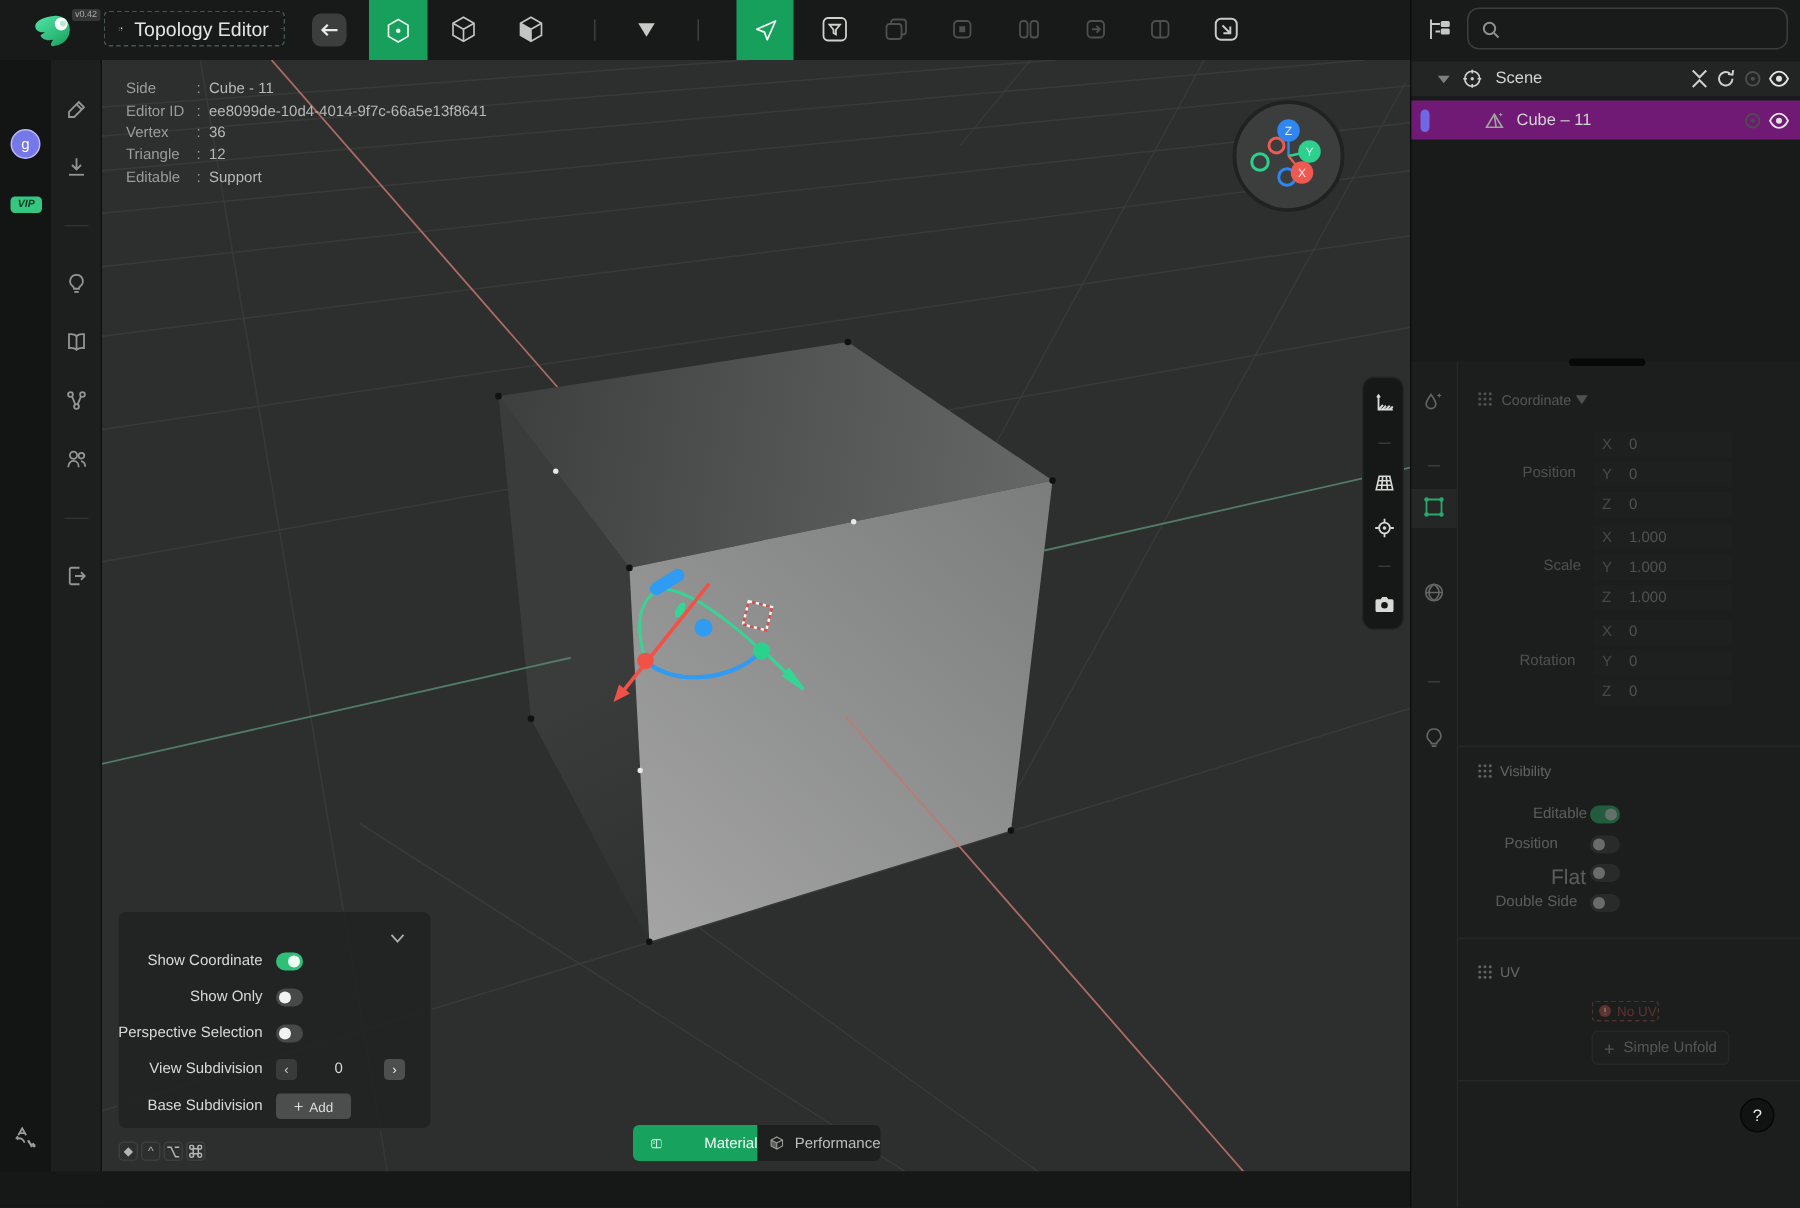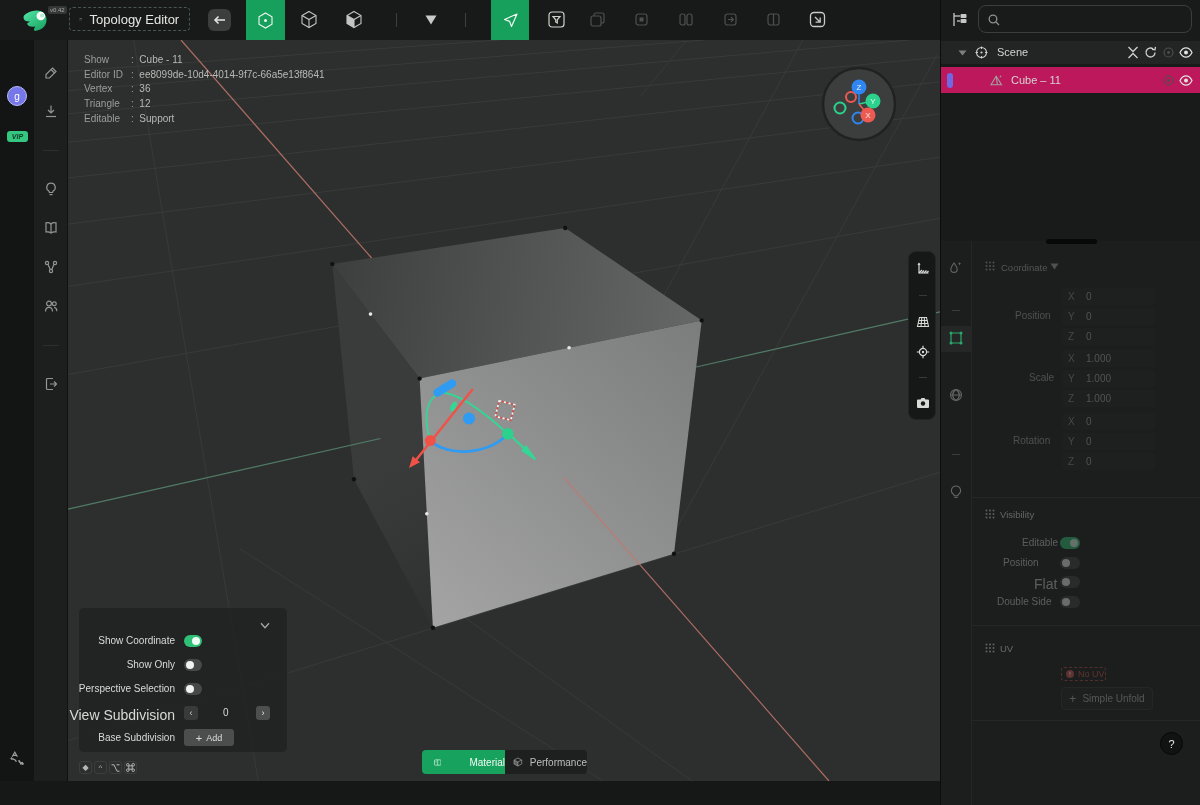--- a/index.html
+++ b/index.html
@@ -212,21 +212,21 @@
   <circle cx="109.8" cy="63.9" r="5.8" fill="#2bd18d" stroke="none"></circle>
   <circle cx="71" cy="48.5" r="6" fill="#2f9bf2" stroke="none"></circle>
   <ellipse cx="55.5" cy="36.5" rx="2.7" ry="5.5" fill="#35d695" stroke="none" transform="rotate(28 55.5 36.5)"></ellipse>
   <g transform="rotate(14 107 40.5)">
     <rect x="99" y="32.5" width="16" height="16" stroke="#ffffff" stroke-width="1.6" stroke-dasharray="2.2 2.6" opacity="0.9"></rect>
     <rect x="99" y="32.5" width="16" height="16" stroke="#e04a44" stroke-width="1.6" stroke-dasharray="2.2 2.6" stroke-dashoffset="2.4"></rect>
   </g>
 </svg>
 
 <div class="abs" style="left:16px;top:13px;font-size:10px;line-height:14.7px;color:#9b9d9b">
-<div style="white-space:nowrap"><span style="display:inline-block;width:47px">Show</span>:&nbsp;&nbsp;<span style="color:#b7b9b7">Cube - 11</span></div>
+<div style="white-space:nowrap"><span style="display:inline-block;width:47px">Side</span>:&nbsp;&nbsp;<span style="color:#b7b9b7">Cube - 11</span></div>
 <div style="white-space:nowrap"><span style="display:inline-block;width:47px">Editor ID</span>:&nbsp;&nbsp;<span style="color:#b7b9b7">ee8099de-10d4-4014-9f7c-66a5e13f8641</span></div>
 <div style="white-space:nowrap"><span style="display:inline-block;width:47px">Vertex</span>:&nbsp;&nbsp;<span style="color:#b7b9b7">36</span></div>
 <div style="white-space:nowrap"><span style="display:inline-block;width:47px">Triangle</span>:&nbsp;&nbsp;<span style="color:#b7b9b7">12</span></div>
 <div style="white-space:nowrap"><span style="display:inline-block;width:47px">Editable</span>:&nbsp;&nbsp;<span style="color:#b7b9b7">Support</span></div>
 </div>
 
 <svg class="abs" style="left:753px;top:26px" width="76" height="76" viewBox="0 0 76 76">
   <circle cx="38" cy="38" r="36" fill="#3b3e3c" stroke="#202221" stroke-width="2.5"></circle>
   <path d="M38 38 L38 21" stroke="#2f86f0" stroke-width="1.6"></path>
   <path d="M38 38 L52 35" stroke="#2bd18d" stroke-width="1.6"></path>
@@ -274,21 +274,21 @@
           <div class="abs" style="right:2px;top:2px;width:8px;height:8px;border-radius:50%;background:#eefcf5"></div>
         </div>
   <div class="abs" style="right:112px;top:51px;color:#d8dad8;font-size:10px;white-space:nowrap">Show Only</div>
   <div class="abs" style="left:105px;top:51px;width:18px;height:12px;border-radius:6px;background:#474948">
           <div class="abs" style="left:2px;top:2px;width:8px;height:8px;border-radius:50%;background:#f2f2f2"></div>
         </div>
   <div class="abs" style="right:112px;top:75px;color:#d8dad8;font-size:10px;white-space:nowrap">Perspective Selection</div>
   <div class="abs" style="left:105px;top:75px;width:18px;height:12px;border-radius:6px;background:#474948">
           <div class="abs" style="left:2px;top:2px;width:8px;height:8px;border-radius:50%;background:#f2f2f2"></div>
         </div>
-  <div class="abs" style="right:112px;top:99px;color:#d8dad8;font-size:14px;white-space:nowrap">View Subdivision</div>
+  <div class="abs" style="right:112px;top:99px;color:#d8dad8;font-size:10px;white-space:nowrap">View Subdivision</div>
   <div class="abs" style="left:105px;top:98px;width:14px;height:14px;background:#383b39;border-radius:3px;color:#c9cbc9;font-size:9px;display:flex;align-items:center;justify-content:center">‹</div>
   <div class="abs" style="left:144px;top:99px;color:#d8dad8;font-size:10px;white-space:nowrap">0</div>
   <div class="abs" style="left:177px;top:98px;width:14px;height:14px;background:#4c4f4d;border-radius:3px;color:#e8eae8;font-size:9px;display:flex;align-items:center;justify-content:center">›</div>
   <div class="abs" style="right:112px;top:124px;color:#d8dad8;font-size:10px;white-space:nowrap">Base Subdivision</div>
   <div class="abs" style="left:105px;top:121px;width:50px;height:17px;background:#4b4e4c;border-radius:3px;color:#dcdedc;font-size:9px;display:flex;align-items:center;justify-content:center"><span style="font-size:11px;margin-right:4px;font-weight:300">+</span>Add</div>
 </div>
 
 <div class="abs" style="left:11px;top:721px;width:13px;height:13px;border:1px solid #3b3e3c;border-radius:3px;color:#b4b6b4;font-size:8px;display:flex;align-items:center;justify-content:center">◆</div>
 <div class="abs" style="left:26px;top:721px;width:13px;height:13px;border:1px solid #3b3e3c;border-radius:3px;color:#b4b6b4;font-size:8px;display:flex;align-items:center;justify-content:center">^</div>
 <div class="abs" style="left:41px;top:721px;width:13px;height:13px;border:1px solid #3b3e3c;border-radius:3px;display:flex;align-items:center;justify-content:center">
@@ -362,21 +362,21 @@
     <svg class="abs" style="left:221px;top:5px" width="13" height="13" viewBox="0 0 13 13" fill="none" stroke="#4c4e4c" stroke-width="1.2">
           <circle cx="6.5" cy="6.5" r="4.5"></circle>
           <circle cx="6.5" cy="6.5" r="1.4" fill="#4c4e4c" stroke="none"></circle>
         </svg>
     <svg class="abs" style="left:238px;top:6px" width="14" height="11" viewBox="0 0 14 11" fill="none" stroke="#e2e4e2" stroke-width="1.2">
           <path d="M1 5.5 C2.5 2.4 4.6 0.8 7 0.8 S11.5 2.4 13 5.5 C11.5 8.6 9.4 10.2 7 10.2 S2.5 8.6 1 5.5 Z"></path>
           <circle cx="7" cy="5.5" r="2" fill="#e2e4e2" stroke="none"></circle>
         </svg>
   </div>
 
-  <div class="abs" style="left:0;top:67px;width:260px;height:26px;background:#be185d">
+  <div class="abs" style="left:0;top:67px;width:260px;height:26px;background:#701a75">
     <div class="abs" style="left:6px;top:6px;width:6px;height:15px;background:#6f68e2;border-radius:3px"></div>
     <svg class="abs" style="left:49px;top:7px" width="13" height="13" viewBox="0 0 13 13" fill="none" stroke="#a0a2a0" stroke-width="1.1">
           <path d="M6.2 2.2 L11.5 10.8 H1 Z"></path>
           <path d="M6.2 2.2 L7.4 10.8"></path>
           <path d="M10.5 1 l0.4 1 1 0.4-1 0.4-0.4 1-0.4-1-1-0.4 1-0.4 Z" fill="#a0a2a0" stroke="none"></path>
         </svg>
     <span class="abs" style="left:70px;top:7px;color:#d2d4d2;font-size:11px">Cube – 11</span>
     <svg class="abs" style="left:221px;top:7px" width="13" height="13" viewBox="0 0 13 13" fill="none" stroke="#4c4e4c" stroke-width="1.2">
           <circle cx="6.5" cy="6.5" r="4.5"></circle>
           <circle cx="6.5" cy="6.5" r="1.4" fill="#4c4e4c" stroke="none"></circle>

